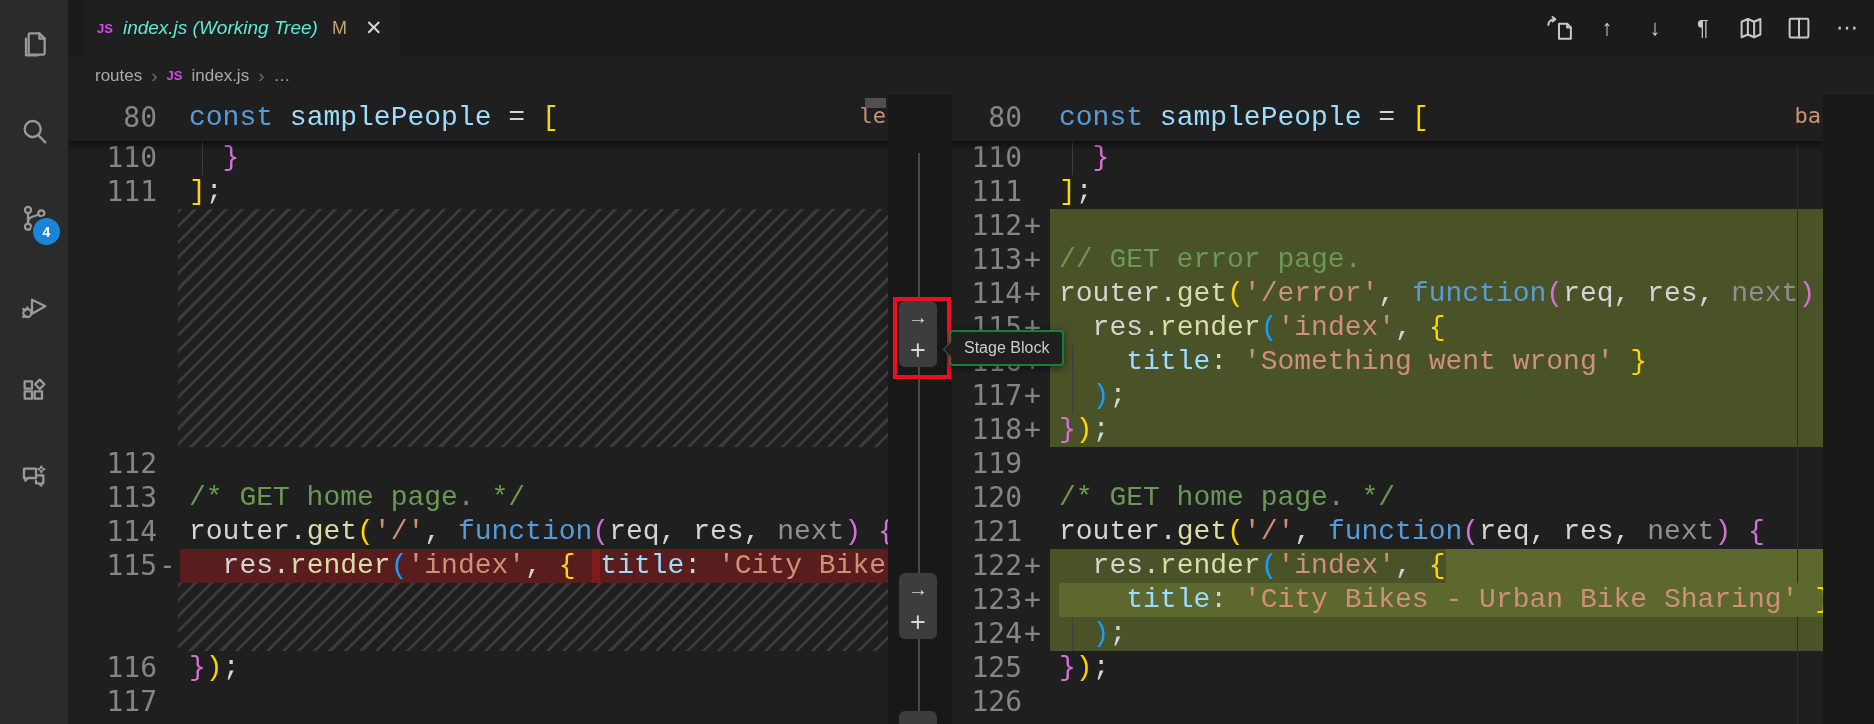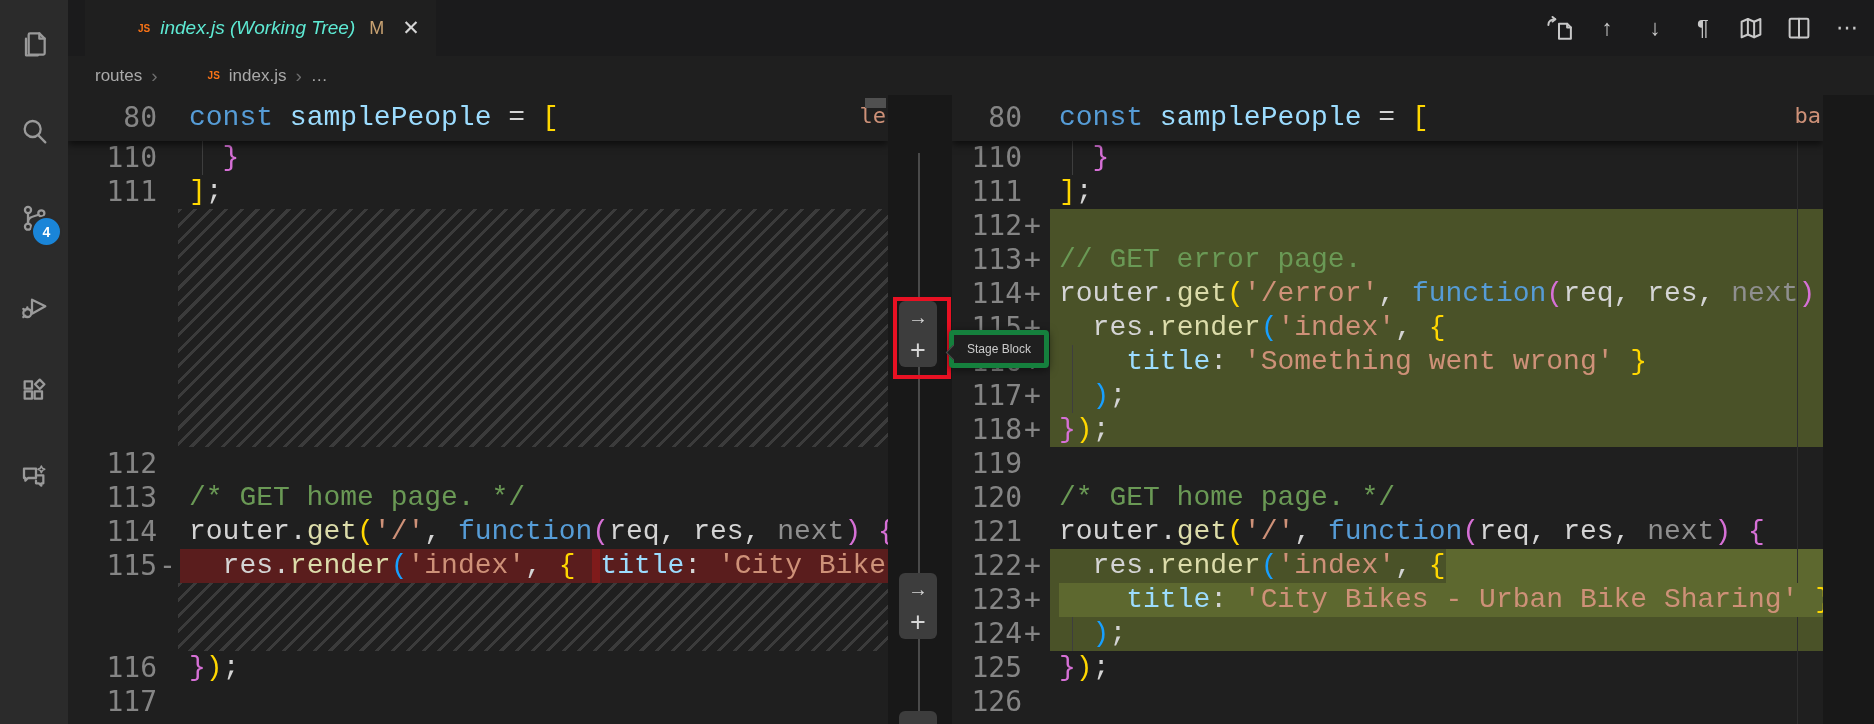--- a/index.html
+++ b/index.html
@@ -11,21 +11,21 @@
   .activity-bar{position:absolute;left:0;top:0;width:68px;height:724px;background:#2b2b2b;z-index:5;}
   .act-item{position:absolute;left:0;width:68px;height:62px;display:flex;align-items:center;justify-content:center;color:#9a9a9a;}
   .act-item svg{stroke:#9a9a9a;fill:none;stroke-width:1.7;stroke-linecap:round;stroke-linejoin:round;}
   .badge{position:absolute;right:6px;bottom:2px;width:27px;height:27px;border-radius:50%;background:#1a85d8;
          color:#fff;font-size:14px;font-weight:700;display:flex;align-items:center;justify-content:center;border:2px solid #2b2b2b;}
 
   
   .top-strip{position:absolute;left:68px;top:0;right:0;height:56px;background:#1b1b1c;}
   .tab{position:absolute;left:17px;top:0;height:56px;background:#1f1f1f;display:flex;align-items:center;
        padding:0 16px 0 12px;gap:10px;}
-  .js-badge{color:#f97316;font-weight:700;font-size:10px;margin-left:41px;}
+  .js-badge{color:#d946ef;font-weight:700;font-size:13px;}
   .tab-label{font-style:italic;font-size:19px;color:#5eead4;}
   .tab-m{font-size:18px;color:#c8a272;margin-left:4px;}
   .tab-close{color:#d4d4d4;font-size:21px;margin-left:8px;cursor:pointer;}
   .toolbar{position:absolute;right:6px;top:0;height:56px;display:flex;align-items:center;gap:6px;}
   .tbtn{width:42px;height:36px;display:flex;align-items:center;justify-content:center;color:#c8c8c8;font-size:22px;}
   .tbtn svg{stroke:#c8c8c8;fill:none;stroke-width:1.6;stroke-linecap:round;stroke-linejoin:round;}
 
   
   .breadcrumbs{position:absolute;left:68px;top:56px;right:0;height:39px;background:#1f1f1f;display:flex;
                align-items:center;padding-left:27px;gap:9px;color:#a9a9a9;font-size:17px;}
@@ -58,22 +58,22 @@
   .sb-line{position:absolute;right:25px;top:0;bottom:0;width:1px;background:#2e2e2e;}
 
   
   .divider{position:absolute;left:850px;top:58px;bottom:0;width:2px;background:#4a4a4a;}
   .stage-group{position:absolute;left:831px;width:38px;background:#3d3d3d;border-radius:6px;display:flex;
                flex-direction:column;overflow:hidden;z-index:6;}
   .stage-btn{height:33px;display:flex;align-items:center;justify-content:center;color:#d6d6d6;font-size:20px;cursor:pointer;}
   .stage-btn.plus{font-size:27px;font-weight:300;}
   .red-box{position:absolute;left:825px;top:202px;width:50px;height:74px;border:4px solid var(--accent-red);
            z-index:7;box-sizing:content-box;}
-  .tooltip{position:absolute;left:881px;top:235px;background:#1f1f1f;border:5px solid #15803d;color:#cccccc;
-           font-size:12px;padding:7px 13px;border-radius:4px;z-index:9;box-shadow:0 2px 8px rgba(0,0,0,.5);}
+  .tooltip{position:absolute;left:881px;top:235px;background:#1f1f1f;border:2px solid #15803d;color:#cccccc;
+           font-size:16px;padding:7px 13px;border-radius:4px;z-index:9;box-shadow:0 2px 8px rgba(0,0,0,.5);}
   .tooltip:before{content:"";position:absolute;left:-6px;top:12px;width:10px;height:10px;background:#1f1f1f;
                   border-left:1px solid #4d4d4d;border-bottom:1px solid #4d4d4d;transform:rotate(45deg);}
 </style>
 </head>
 <body style="--added: #4a5228; --added-bright: #5d682f; --removed: #5a1d1d; --removed-band: #7f1b1b; --accent-red: #e81123;">
 
 <div class="app">
 
   <div class="activity-bar">
     <div class="act-item" style="top:13px">

